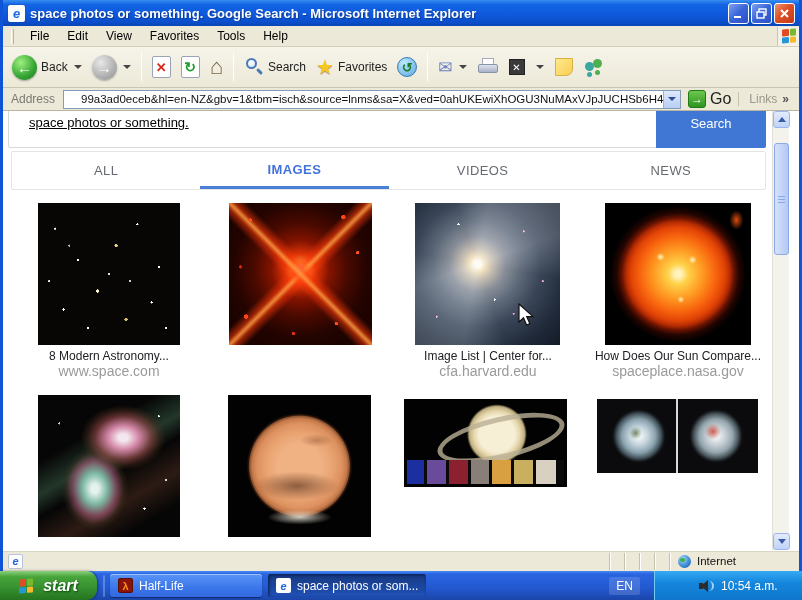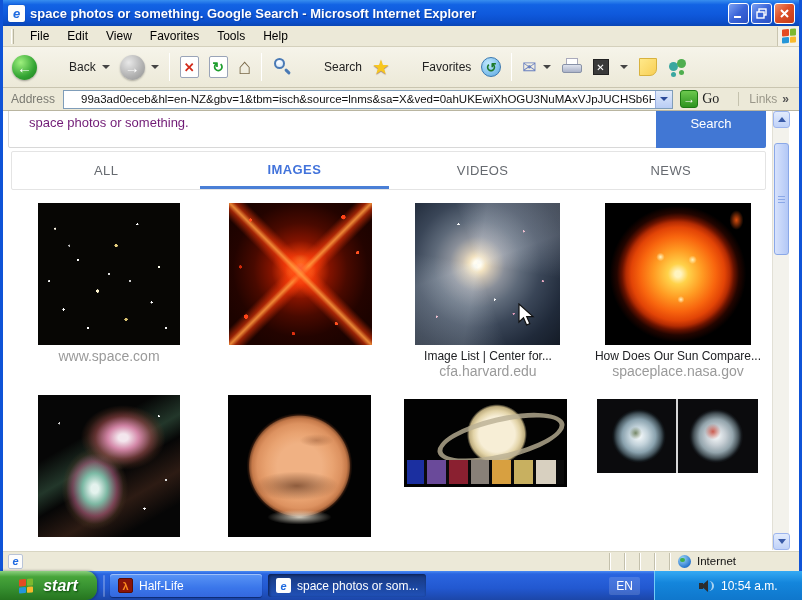--- a/index.html
+++ b/index.html
@@ -20,21 +20,21 @@
   .menubar .grip { width:3px; height:15px; border-left:1px solid #fff; border-right:1px solid #b9b5a0; margin-right:7px; }
   .menu-item { font-size:12px; color:#000; padding:2px 9px; }
   .menubar .spacer { flex:1; }
   .winlogo-box { width:22px; height:19px; background:#f4f2e8; border-left:1px solid #c9c5b0; display:flex; align-items:center; justify-content:center; }
   .flag { width:14px; height:14px; display:grid; grid-template-columns:1fr 1fr; grid-template-rows:1fr 1fr; gap:1px; transform:skewY(-4deg); }
   .flag i { display:block; border-radius:1px; }
   .flag .r{background:#e34b22;} .flag .g{background:#7cb82f;} .flag .b{background:#2596d8;} .flag .y{background:#f8b92c;}
 
   .toolbar { height:41px; background:linear-gradient(180deg,#f6f4ea,#ece9d8); border-bottom:1px solid #c9c5b0; display:flex; align-items:center; padding:0 4px; flex:0 0 auto; }
   .tb-btn { display:flex; align-items:center; gap:4px; padding:3px 5px; border-radius:3px; }
-  .tb-label { font-size:12px; color:#222;margin-left:28px; }
+  .tb-label { font-size:12px; color:#222; }
   .circle-btn { width:25px; height:25px; border-radius:50%; display:flex; align-items:center; justify-content:center; color:#fff; font-size:15px; font-weight:bold; }
   .circle-back { background:radial-gradient(circle at 35% 30%,#9ef07e,#33a433 60%,#1d7a1d); box-shadow:0 1px 2px #0005; }
   .circle-fwd { background:radial-gradient(circle at 35% 30%,#e8e8e8,#b0b0b0 60%,#8f8f8f); box-shadow:0 1px 2px #0004; }
   .caret { width:0; height:0; border-left:4px solid transparent; border-right:4px solid transparent; border-top:4px solid #444; margin-left:2px; }
   .tb-sep { width:1px; height:28px; background:#c5c2ae; border-right:1px solid #fff; margin:0 5px; }
   .page-ic { width:19px; height:22px; background:#fff; border:1px solid #9aa4b8; border-radius:2px; display:flex; align-items:center; justify-content:center; font-size:13px; font-weight:bold; }
   .stop-x { color:#d22a1a; }
   .refresh-g { color:#1e9e2e; font-size:14px; }
   .home-ic { font-size:22px; color:#7a6a4a; line-height:1; }
   .mag { position:relative; width:20px; height:20px; }
@@ -53,29 +53,29 @@
   .msn .p1 { left:2px; top:4px; background:#3aa7a0; box-shadow:0 8px 0 -2px #3aa7a0; }
   .msn .p2 { left:10px; top:1px; background:#4fae4f; box-shadow:0 9px 0 -2px #4fae4f; }
 
   .addressbar { height:23px; background:#ece9d8; border-bottom:1px solid #b9b5a0; display:flex; align-items:center; padding:0 4px; flex:0 0 auto; }
   .addr-label { font-size:12px; color:#7a7a72; padding:0 8px 0 4px;text-align:right; }
   .addr-input-wrap { flex:1; height:19px; background:#fff; border:1px solid #7f9db9; display:flex; align-items:center; }
   .addr-input { flex:1; border:none; outline:none; font-family:"Liberation Sans",sans-serif; font-size:11.5px; color:#111; padding-left:17px; white-space:nowrap; overflow:hidden; }
   .addr-drop { width:17px; height:17px; background:linear-gradient(180deg,#dfe9fb,#b9cdf5); border-left:1px solid #9ab0e0; display:flex; align-items:center; justify-content:center; }
   .go-btn { display:flex; align-items:center; gap:4px; padding:0 7px; }
   .go-box { width:18px; height:18px; background:linear-gradient(180deg,#6cc84e,#2d9420); border:1px solid #1d7a14; border-radius:3px; color:#fff; font-weight:bold; font-size:12px; display:flex; align-items:center; justify-content:center; }
-  .go-label { font-size:14px; color:#222;font-family:Liberation Serif, serif; }
-  .links-area { display:flex; align-items:center; gap:5px; border-left:1px solid #c5c2ae; padding:0 6px 0 10px;margin-left:12px; }
+  .go-label { font-size:16px; color:#222; }
+  .links-area { display:flex; align-items:center; gap:5px; border-left:1px solid #c5c2ae; padding:0 6px 0 10px; }
   .links-label { font-size:12px; color:#9a978a; }
   .links-chev { font-size:12px; color:#555; font-weight:bold; }
 
   
   .content { height:439px; background:#fff; position:relative; flex:0 0 auto; overflow:hidden; }
   .search-box { position:absolute; left:5px; top:-12px; width:758px; height:49px; border:1px solid #d8d8d8; border-radius:2px; background:#fff; }
-  .search-query { position:absolute; left:20px; top:15px; font-size:13px; color:#701a75; }
+  .search-query { position:absolute; left:20px; top:15px; font-size:13px; color:#000000;text-decoration:underline; }
   .search-btn { position:absolute; right:-1px; top:-1px; width:110px; height:49px; background:#4177d4; color:#fff; font-size:13px; display:flex; align-items:center; justify-content:center; border-radius:0 2px 2px 0; }
   .tabs-box { position:absolute; left:8px; top:40px; width:755px; height:39px; border:1px solid #e4e4e4; border-radius:2px; background:#fff; display:flex; }
   .tab { flex:1; display:flex; align-items:center; justify-content:center; font-size:13px; color:#666a70; letter-spacing:0.4px; }
   .tab.active { color:#4273db; border-bottom:3px solid #4a7fd6; font-weight:bold; }
 
   .tile { position:absolute; overflow:hidden; }
   .cap { position:absolute; text-align:center; }
   .cap .cap-title { font-size:12px; color:#202124; line-height:15px; }
   .cap .cap-domain { font-size:14px; color:#9a9a9a; line-height:14px; }
 
@@ -333,20 +333,21 @@
         <div class="tab">VIDEOS</div>
         <div class="tab">NEWS</div>
       </div>
 
       <div class="tile t-starfield" style="left:35px;top:92px;width:142px;height:142px;"></div>
       <div class="tile t-rednebula" style="left:226px;top:92px;width:143px;height:142px;"></div>
       <div class="tile t-galaxy" style="left:412px;top:92px;width:145px;height:142px;"></div>
       <div class="tile t-sun" style="left:602px;top:92px;width:146px;height:142px;"></div>
 
       <div class="cap" style="left:10px;top:238px;width:192px;">
+        <div class="cap-title">8 Modern Astronomy...</div>
         <div class="cap-domain">www.space.com</div>
       </div>
       <div class="cap" style="left:389px;top:238px;width:192px;">
         <div class="cap-title">Image List | Center for...</div>
         <div class="cap-domain">cfa.harvard.edu</div>
       </div>
       <div class="cap" style="left:579px;top:238px;width:192px;">
         <div class="cap-title">How Does Our Sun Compare...</div>
         <div class="cap-domain">spaceplace.nasa.gov</div>
       </div>

